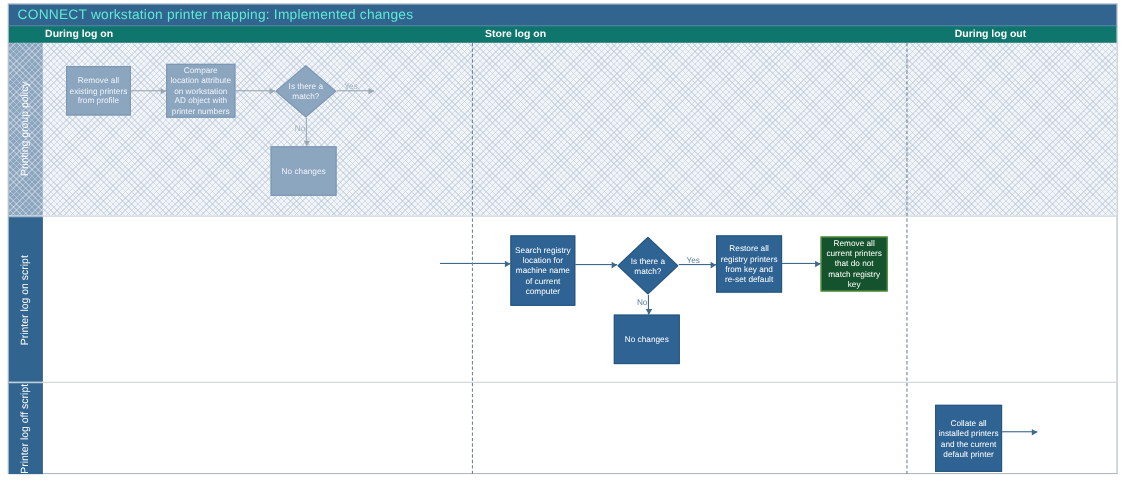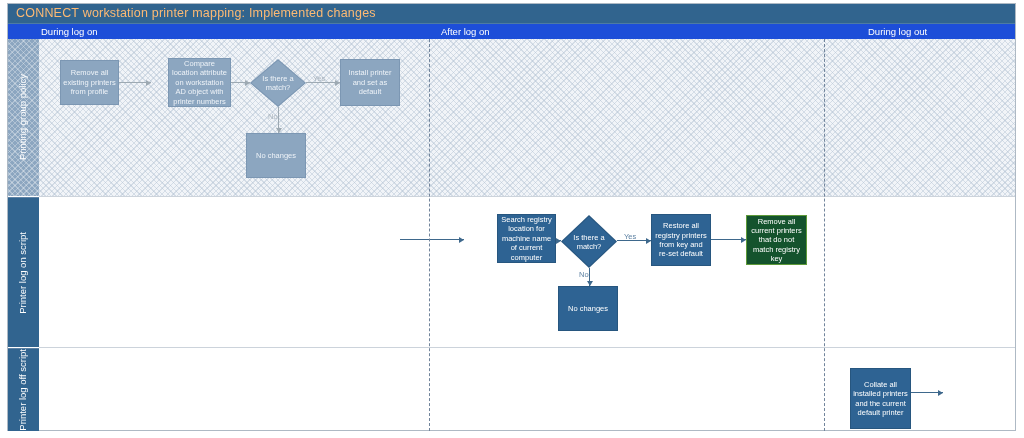--- a/index.html
+++ b/index.html
@@ -1,21 +1,21 @@
 <!DOCTYPE html>
 <html><head>
 <meta charset="utf-8">
 <style>
   html,body{margin:0;padding:0;background:#fff;font-family:"Liberation Sans",sans-serif;}
   #stage{position:relative;width:1024px;height:438px;background:#fff;overflow:hidden;}
   #frame{position:absolute;left:7px;top:3px;width:1009px;height:428px;border:1px solid #aeb9c4;box-sizing:border-box;background:#fff;}
 
-  .title-bar{position:absolute;left:0;top:0;right:0;height:19px;background:#31648e;color:#fdba74;
+  .title-bar{position:absolute;left:0;top:0;right:0;height:19px;background:#31648e;color:#5eead4;
     font-size:12.5px;line-height:19px;padding-left:8px;letter-spacing:.2px;}
-  .phase-band{position:absolute;left:0;top:19px;right:0;height:16px;background:#1d4ed8;border-top:1px solid #4d7ba3;box-sizing:border-box;}
+  .phase-band{position:absolute;left:0;top:19px;right:0;height:16px;background:#0f766e;border-top:1px solid #4d7ba3;box-sizing:border-box;font-weight:bold;}
   .phase-label{position:absolute;top:0;height:16px;line-height:15px;color:#fff;font-size:9.5px;}
 
   .lane-label{position:absolute;left:0;width:31px;color:#fff;display:flex;align-items:center;justify-content:center;
     font-size:9.5px;text-align:center;box-sizing:border-box;}
   .lane-label .vtext{writing-mode:vertical-rl;transform:rotate(180deg);line-height:1.15;max-height:100%;}
   .lane-label.muted{background-color:#8ca6c0;
     background-image:repeating-linear-gradient(45deg,rgba(255,255,255,.30) 0 1px,transparent 1px 4px),
                      repeating-linear-gradient(-45deg,rgba(255,255,255,.30) 0 1px,transparent 1px 4px);}
   .lane-label.dark{background:#31648f;}
 
@@ -51,21 +51,21 @@
 </head>
 <body>
 
 <div id="stage">
   <div id="frame">
 
     <div class="title-bar">CONNECT workstation printer mapping: Implemented changes</div>
 
     <div class="phase-band">
       <div class="phase-label" style="left:33px;">During log on</div>
-      <div class="phase-label" style="left:433px;">After log on</div>
+      <div class="phase-label" style="left:433px;">Store log on</div>
       <div class="phase-label" style="left:860px;">During log out</div>
     </div>
 
     <div class="lane-label muted" style="top:35px;height:157px;">
       <span class="vtext">Printing group policy</span>
     </div>
     <div class="lane-label dark" style="top:193px;height:150px;border-top:1px solid #5d82a5;">
       <span class="vtext">Printer log on script</span>
     </div>
     <div class="lane-label dark" style="top:344px;height:83px;border-top:1px solid #5d82a5;">
@@ -74,35 +74,34 @@
 
     <div class="lane-content-hatch" style="top:35px;height:157px;"></div>
     <div class="lane-divider" style="top:192px;"></div>
     <div class="lane-divider" style="top:343px;"></div>
 
     <div class="col-sep" style="left:421px;top:35px;height:392px;"></div>
     <div class="col-sep" style="left:816px;top:35px;height:392px;"></div>
 
     <div class="node muted" style="left:52px;top:56px;width:59px;height:45px;">Remove all existing printers from profile</div>
     <div class="arrow-h c-muted" style="left:111px;top:78px;width:32px;"></div>
-    <div class="node muted" style="left:143px;top:54px;width:63px;height:49px;margin-left:17px;">Compare location attribute on workstation AD object with printer numbers</div>
+    <div class="node muted" style="left:143px;top:54px;width:63px;height:49px;">Compare location attribute on workstation AD object with printer numbers</div>
     <div class="arrow-h c-muted" style="left:206px;top:78px;width:36px;"></div>
     <div class="diamond muted" style="left:242px;top:55px;width:56px;height:48px;">
       <div class="d-outer"></div>
       <div class="d-inner">Is there a match?</div>
     </div>
     <div class="edge-label el-muted" style="left:305px;top:70px;">Yes</div>
     <div class="arrow-h c-muted" style="left:298px;top:78px;width:34px;"></div>
-    <div class="node muted" style="left:332px;top:55px;width:60px;height:47px;">Install printer and set as default</div>
     <div class="edge-label el-muted" style="left:260px;top:108px;">No</div>
     <div class="arrow-v c-muted" style="left:270px;top:103px;height:26px;"></div>
     <div class="node muted" style="left:238px;top:129px;width:60px;height:45px;">No changes</div>
 
     <div class="arrow-h c-dark" style="left:392px;top:235px;width:64px;"></div>
-    <div class="node dark" style="left:456px;top:210px;width:59px;height:49px;margin-left:33px;">Search registry location for machine name of current computer</div>
+    <div class="node dark" style="left:456px;top:210px;width:59px;height:64px;">Search registry location for machine name of current computer</div>
     <div class="arrow-h c-dark" style="left:515px;top:236px;width:38px;"></div>
     <div class="diamond dark" style="left:553px;top:211px;width:56px;height:53px;">
       <div class="d-outer"></div>
       <div class="d-inner">Is there a match?</div>
     </div>
     <div class="edge-label el-dark" style="left:616px;top:228px;">Yes</div>
     <div class="arrow-h c-dark" style="left:609px;top:236px;width:34px;"></div>
     <div class="node dark" style="left:643px;top:210px;width:60px;height:52px;">Restore all registry printers from key and re-set default</div>
     <div class="arrow-h c-dark" style="left:703px;top:235px;width:35px;"></div>
     <div class="node green" style="left:738px;top:211px;width:61px;height:50px;">Remove all current printers that do not match registry key</div>

